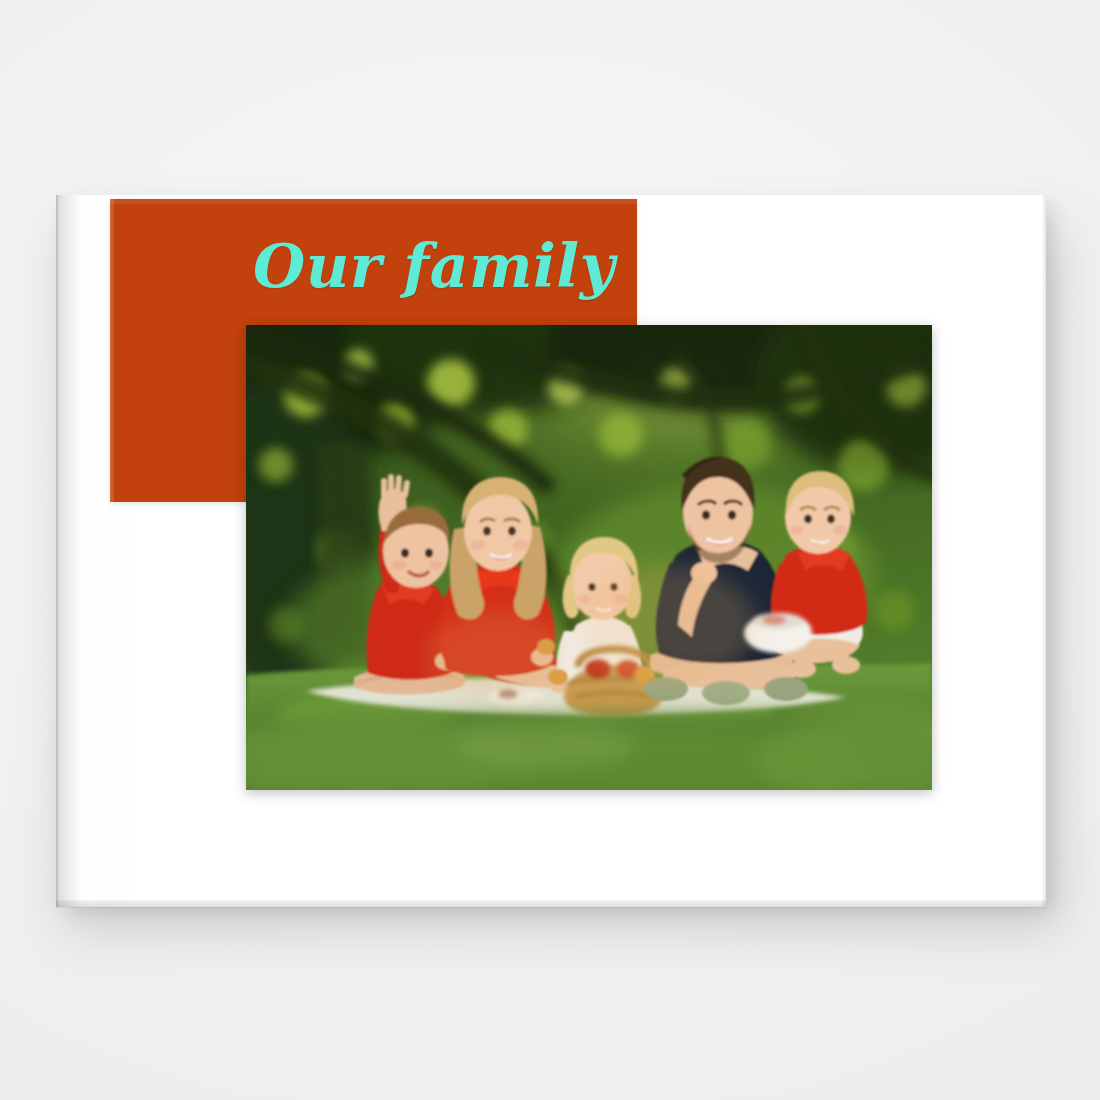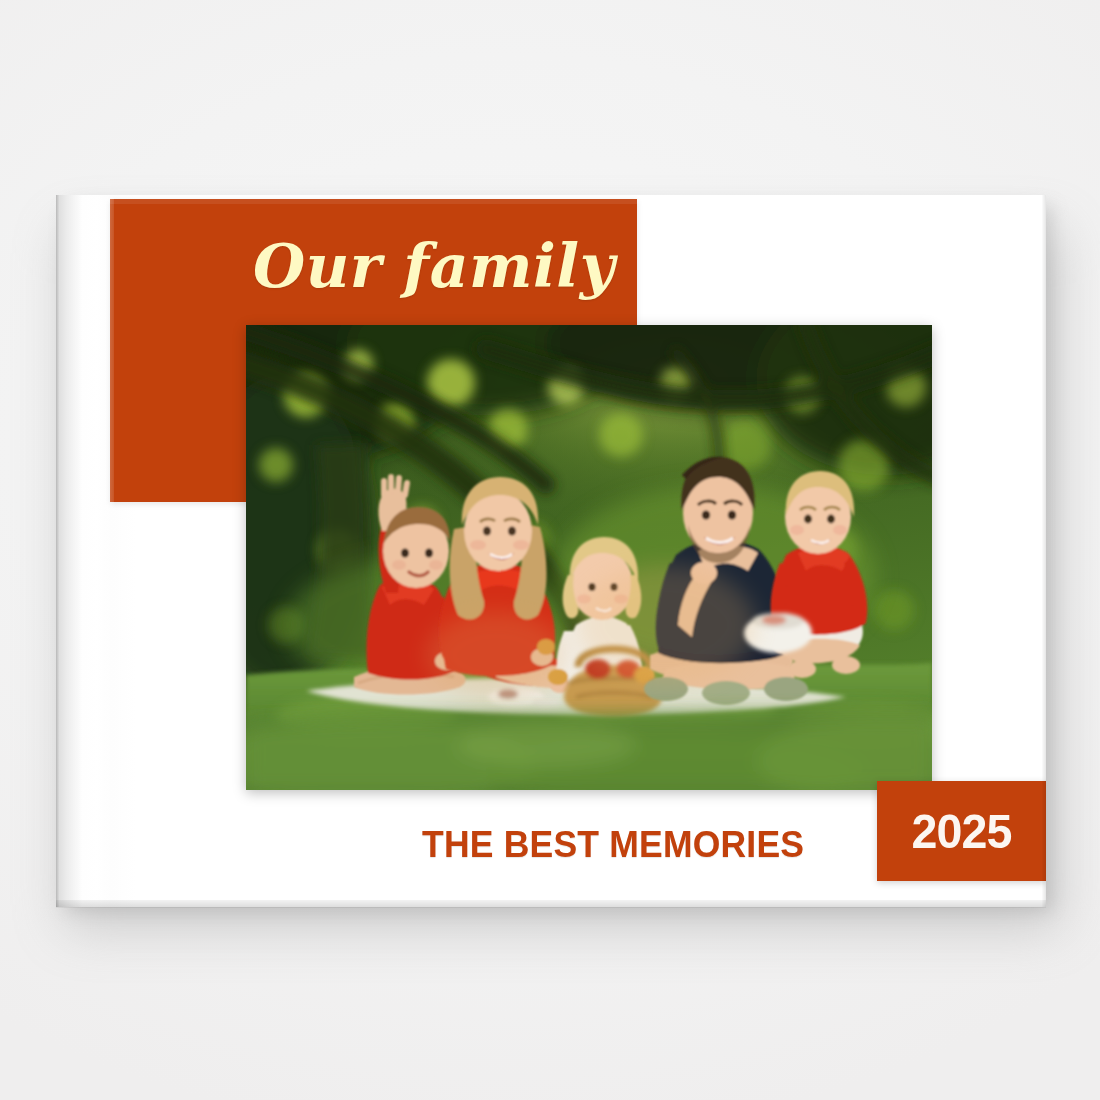--- a/index.html
+++ b/index.html
@@ -132,21 +132,21 @@
     content: "";
     position: absolute;
     left: 0; top: 0; right: 0;
     height: 5px;
     background: rgba(255,255,255,0.08);
   }
   #cover-title {
     position: absolute;
     right: 22px;
     top: 36px;
-    color: #fef9c3;
+    color: #5eead4;
     font-family: "DejaVu Serif", serif;
     font-style: italic;
     font-weight: bold;
     font-size: 60px;
     line-height: 1.05;
     letter-spacing: 0.5px;
     white-space: nowrap;
     text-shadow: 0 1px 2px rgba(0,0,0,0.12);
   }
 
@@ -536,26 +536,20 @@
             <ellipse cx="300" cy="420" rx="90" ry="22" fill="#86ae50" opacity="0.45"></ellipse>
           </g>
 
           <g opacity="0.22" filter="url(#blurBig)">
             <ellipse cx="420" cy="300" rx="90" ry="60" fill="#e8b16a"></ellipse>
             <ellipse cx="250" cy="330" rx="70" ry="44" fill="#e0a45e"></ellipse>
           </g>
         </svg>
       </div>
 
-      <div id="footer-row">
-        <div id="footer-tagline">THE BEST MEMORIES</div>
-        <div id="year-badge">
-          <div id="year-badge-label">2025</div>
-        </div>
-      </div>
 
       <div id="book-spine"></div>
       <div id="book-edge-left"></div>
       <div id="book-edge-right"></div>
       <div id="book-pages-bottom"></div>
     </div>
   </div>
 </div>
 
 </body></html>

